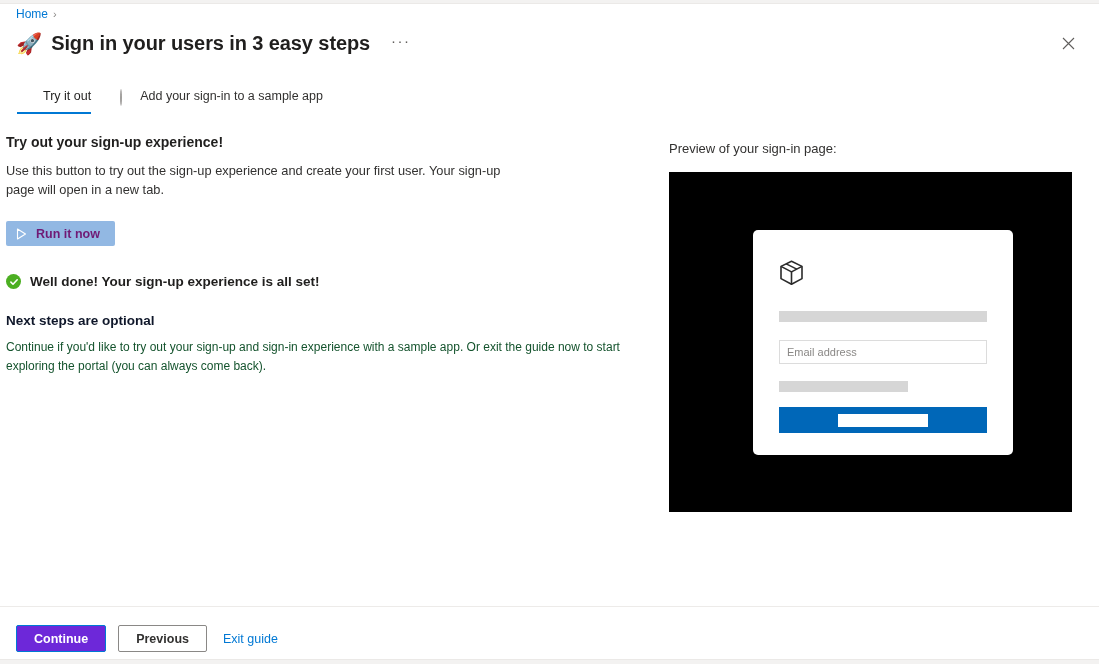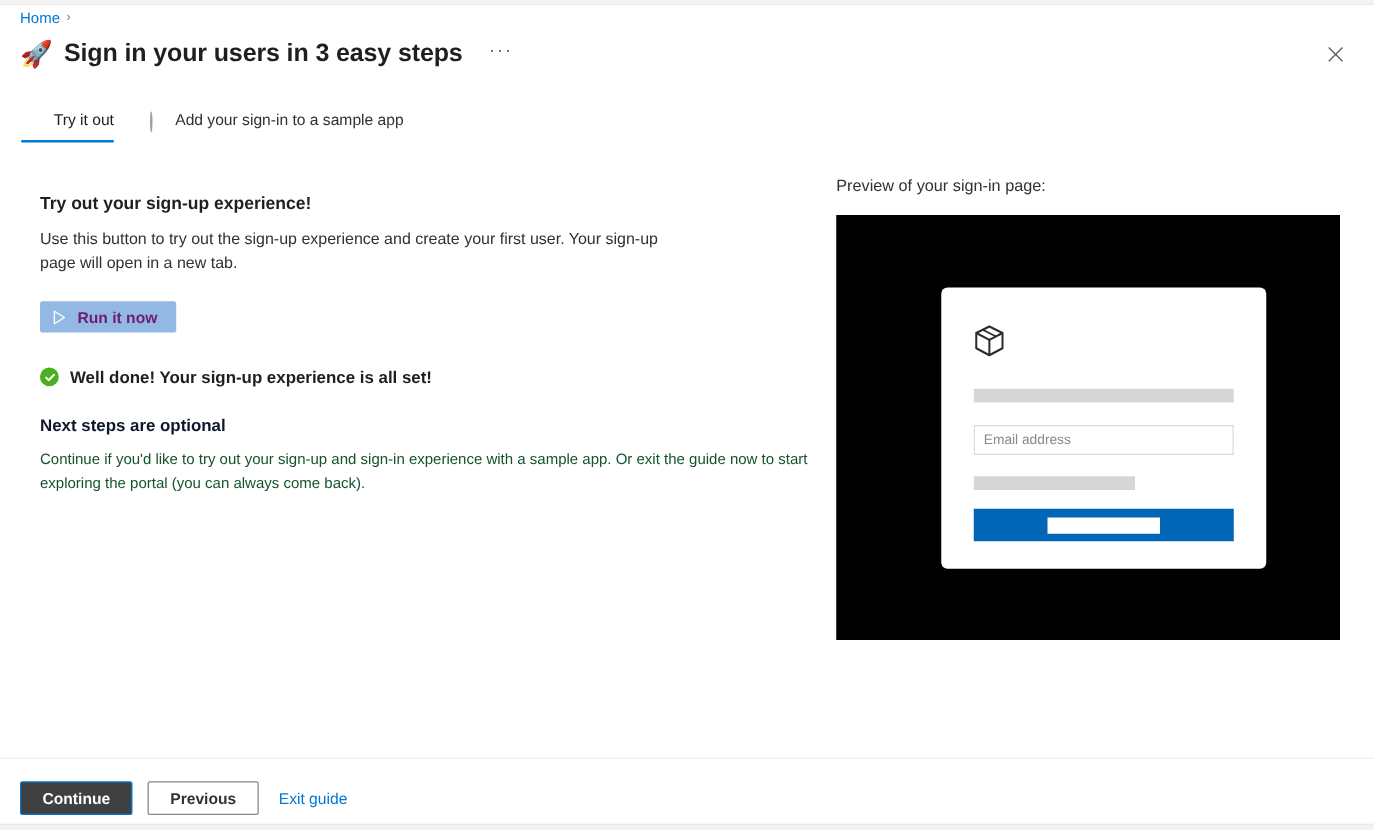--- a/index.html
+++ b/index.html
@@ -143,23 +143,22 @@
     border-radius: 50%;
     border: 1px solid #a19f9d;
     background: #ffffff;
     margin: 0.5px;
   }
 
   
   .left-pane {
     position: absolute;
     top: 134px;
-    left: 32px;
+    left: 6px;
     width: 630px;
-    margin-top: 20px;
   }
   .section-heading {
     font-size: 14px;
     font-weight: 600;
     color: #201f1e;
     margin-bottom: 11px;
   }
   .body-text {
     font-size: 12.8px;
     line-height: 19px;
@@ -293,21 +292,21 @@
   }
   .footer {
     position: absolute;
     left: 16px;
     bottom: 12px;
     display: flex;
     align-items: center;
     gap: 12px;
   }
   .btn-primary {
-    background: #404040;
+    background: #6d28d9;
     color: #ffffff;
     border: 1px solid #0078d4;
     border-radius: 2px;
     height: 27px;
     padding: 0 17px;
     font-family: inherit;
     font-size: 12.5px;
     font-weight: 600;
     cursor: pointer;
   }

